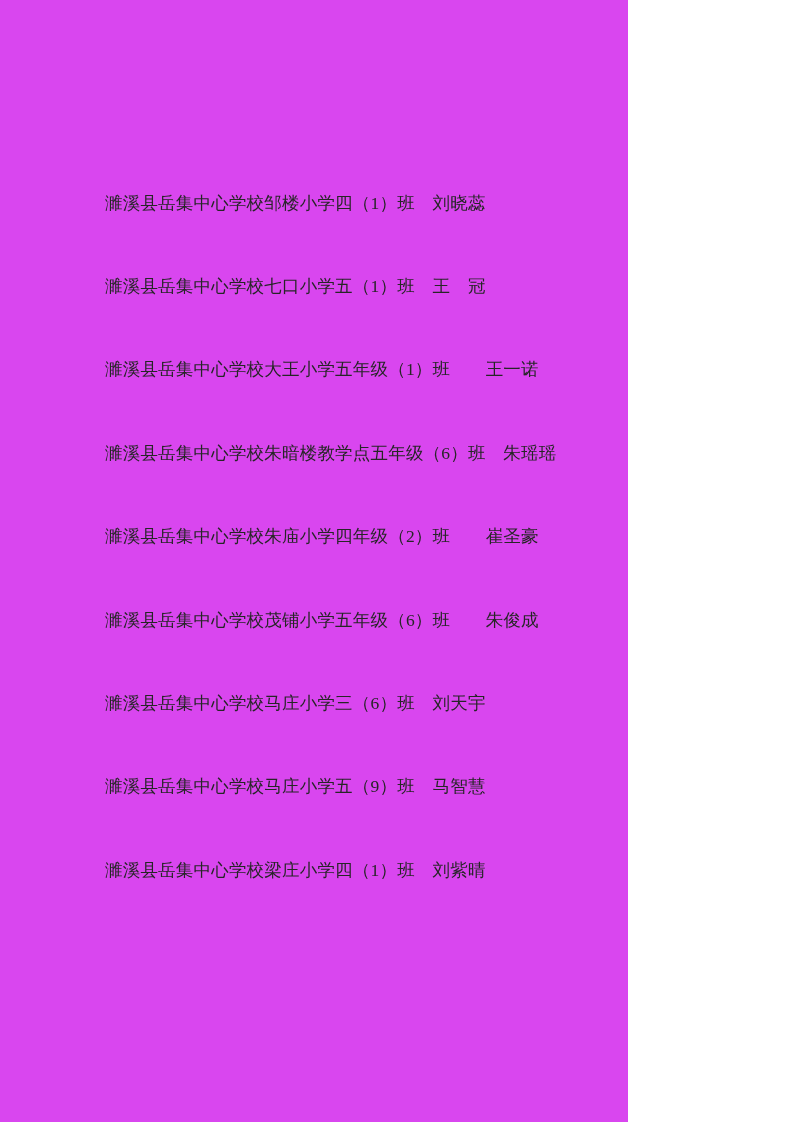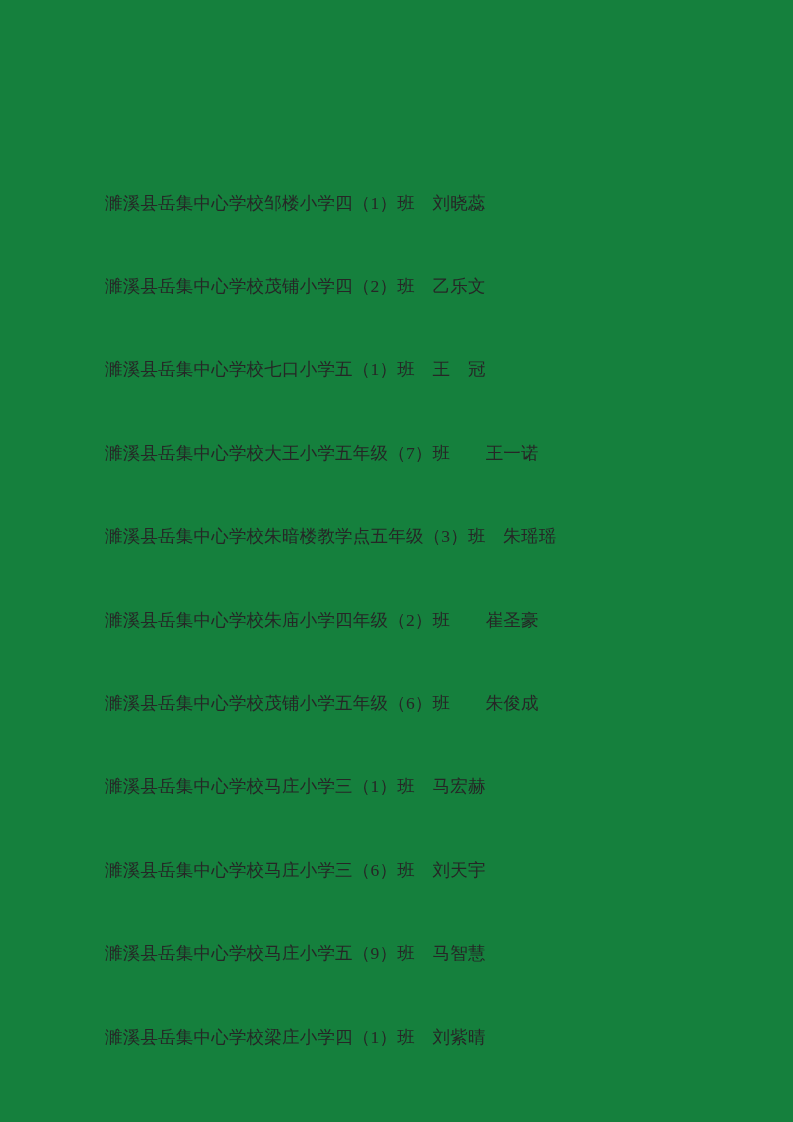--- a/index.html
+++ b/index.html
@@ -2,23 +2,23 @@
 <html><head>
 <meta charset="utf-8">
 <style>
   html, body {
     margin: 0;
     padding: 0;
     background: #ffffff;
   }
   .page {
     position: relative;
-    width: 793px;
+    width: 628px;
     height: 1122px;
-    background: #15803d;
+    background: #d946ef;
     overflow: hidden;
     font-family: "Liberation Serif", "DejaVu Serif", serif;
   }
   .doc-text {
     position: absolute;
     left: 105px;
     top: 134px;
     width: 620px;
     color: #262626;
     font-size: 17.5px;
@@ -29,27 +29,25 @@
   .line {
     height: 27.8px;
   }
 </style>
 </head>
 <body>
 
 <div class="page">
   <div class="doc-text">
     <div class="line">濉溪县岳集中心学校邹楼小学四（1）班　刘晓蕊</div>
-    <div class="line">濉溪县岳集中心学校茂铺小学四（2）班　乙乐文</div>
     <div class="line">濉溪县岳集中心学校七口小学五（1）班　王　冠</div>
-    <div class="line">濉溪县岳集中心学校大王小学五年级（7）班　　王一诺</div>
-    <div class="line">濉溪县岳集中心学校朱暗楼教学点五年级（3）班　朱瑶瑶</div>
+    <div class="line">濉溪县岳集中心学校大王小学五年级（1）班　　王一诺</div>
+    <div class="line">濉溪县岳集中心学校朱暗楼教学点五年级（6）班　朱瑶瑶</div>
     <div class="line">濉溪县岳集中心学校朱庙小学四年级（2）班　　崔圣豪</div>
     <div class="line">濉溪县岳集中心学校茂铺小学五年级（6）班　　朱俊成</div>
-    <div class="line">濉溪县岳集中心学校马庄小学三（1）班　马宏赫</div>
     <div class="line">濉溪县岳集中心学校马庄小学三（6）班　刘天宇</div>
     <div class="line">濉溪县岳集中心学校马庄小学五（9）班　马智慧</div>
     <div class="line">濉溪县岳集中心学校梁庄小学四（1）班　刘紫晴</div>
     
     
     
     
     
     
     

